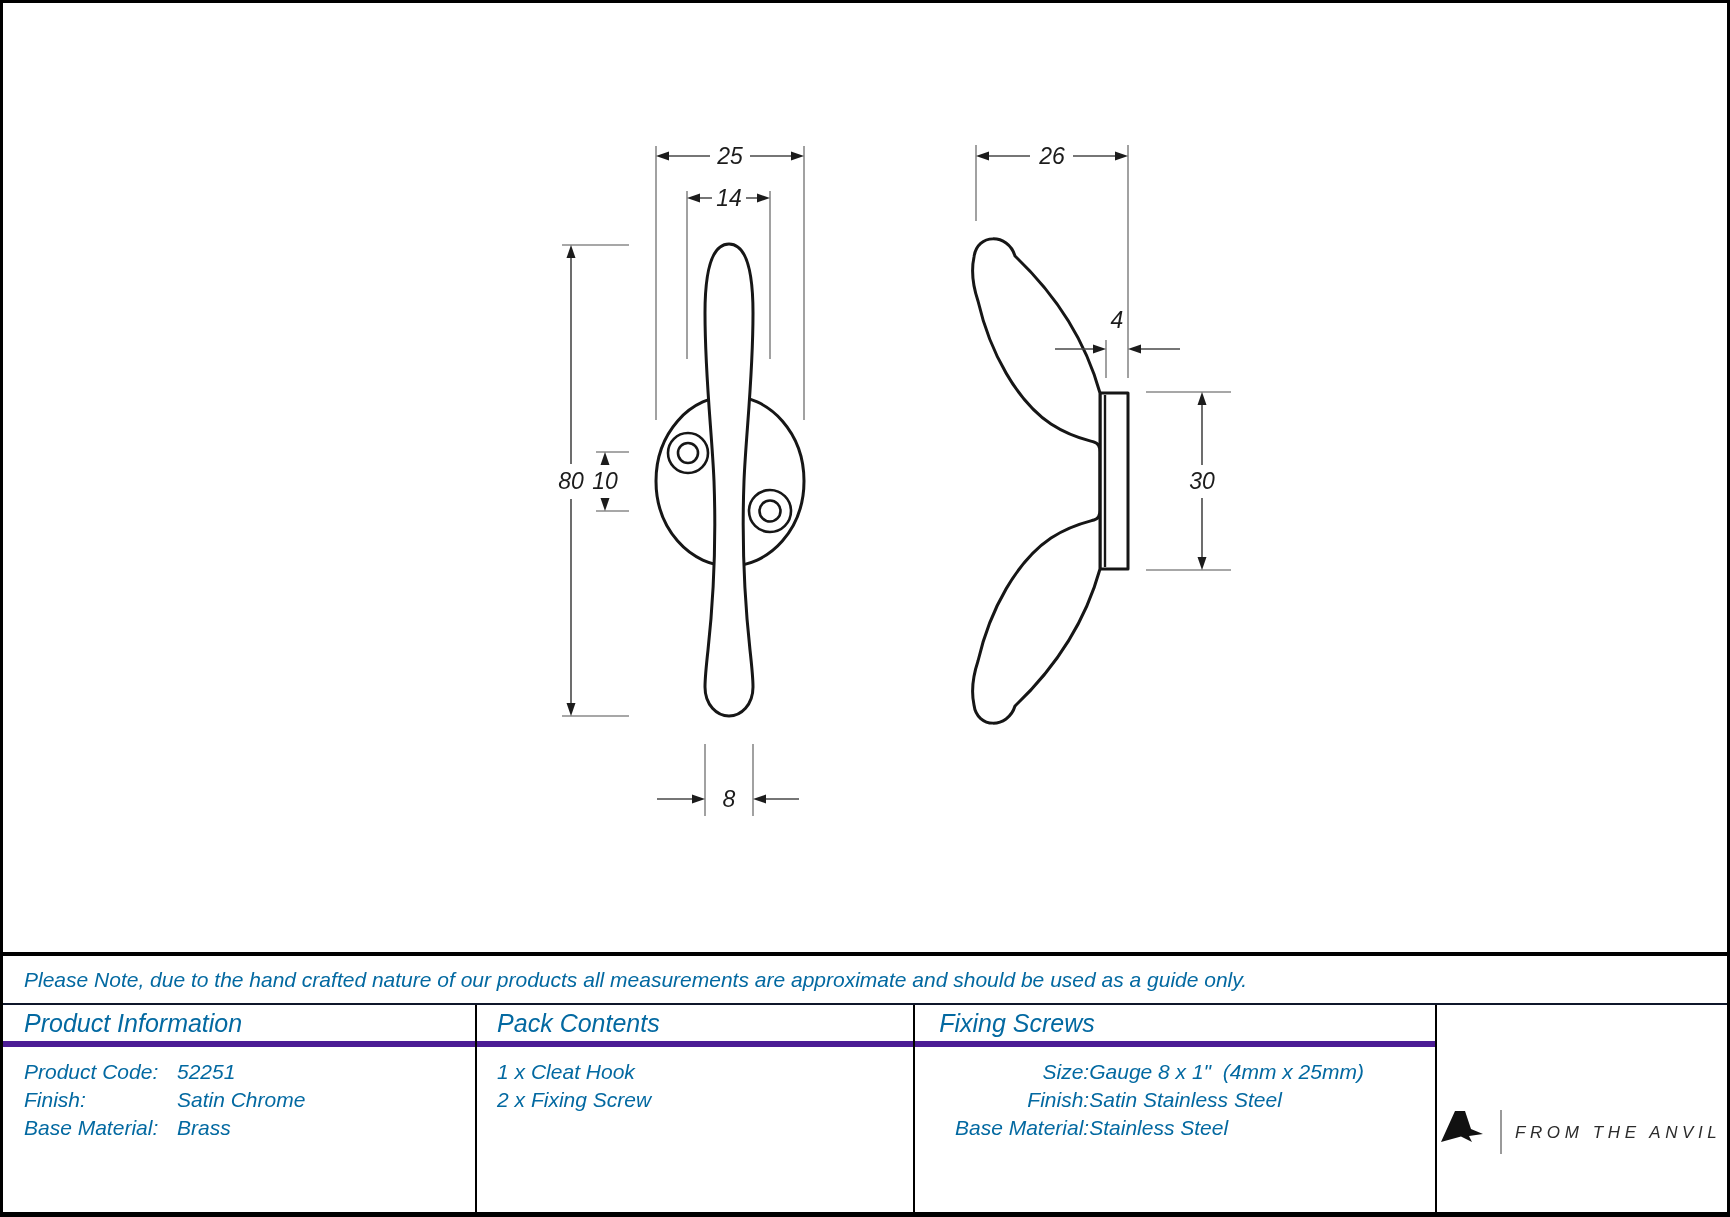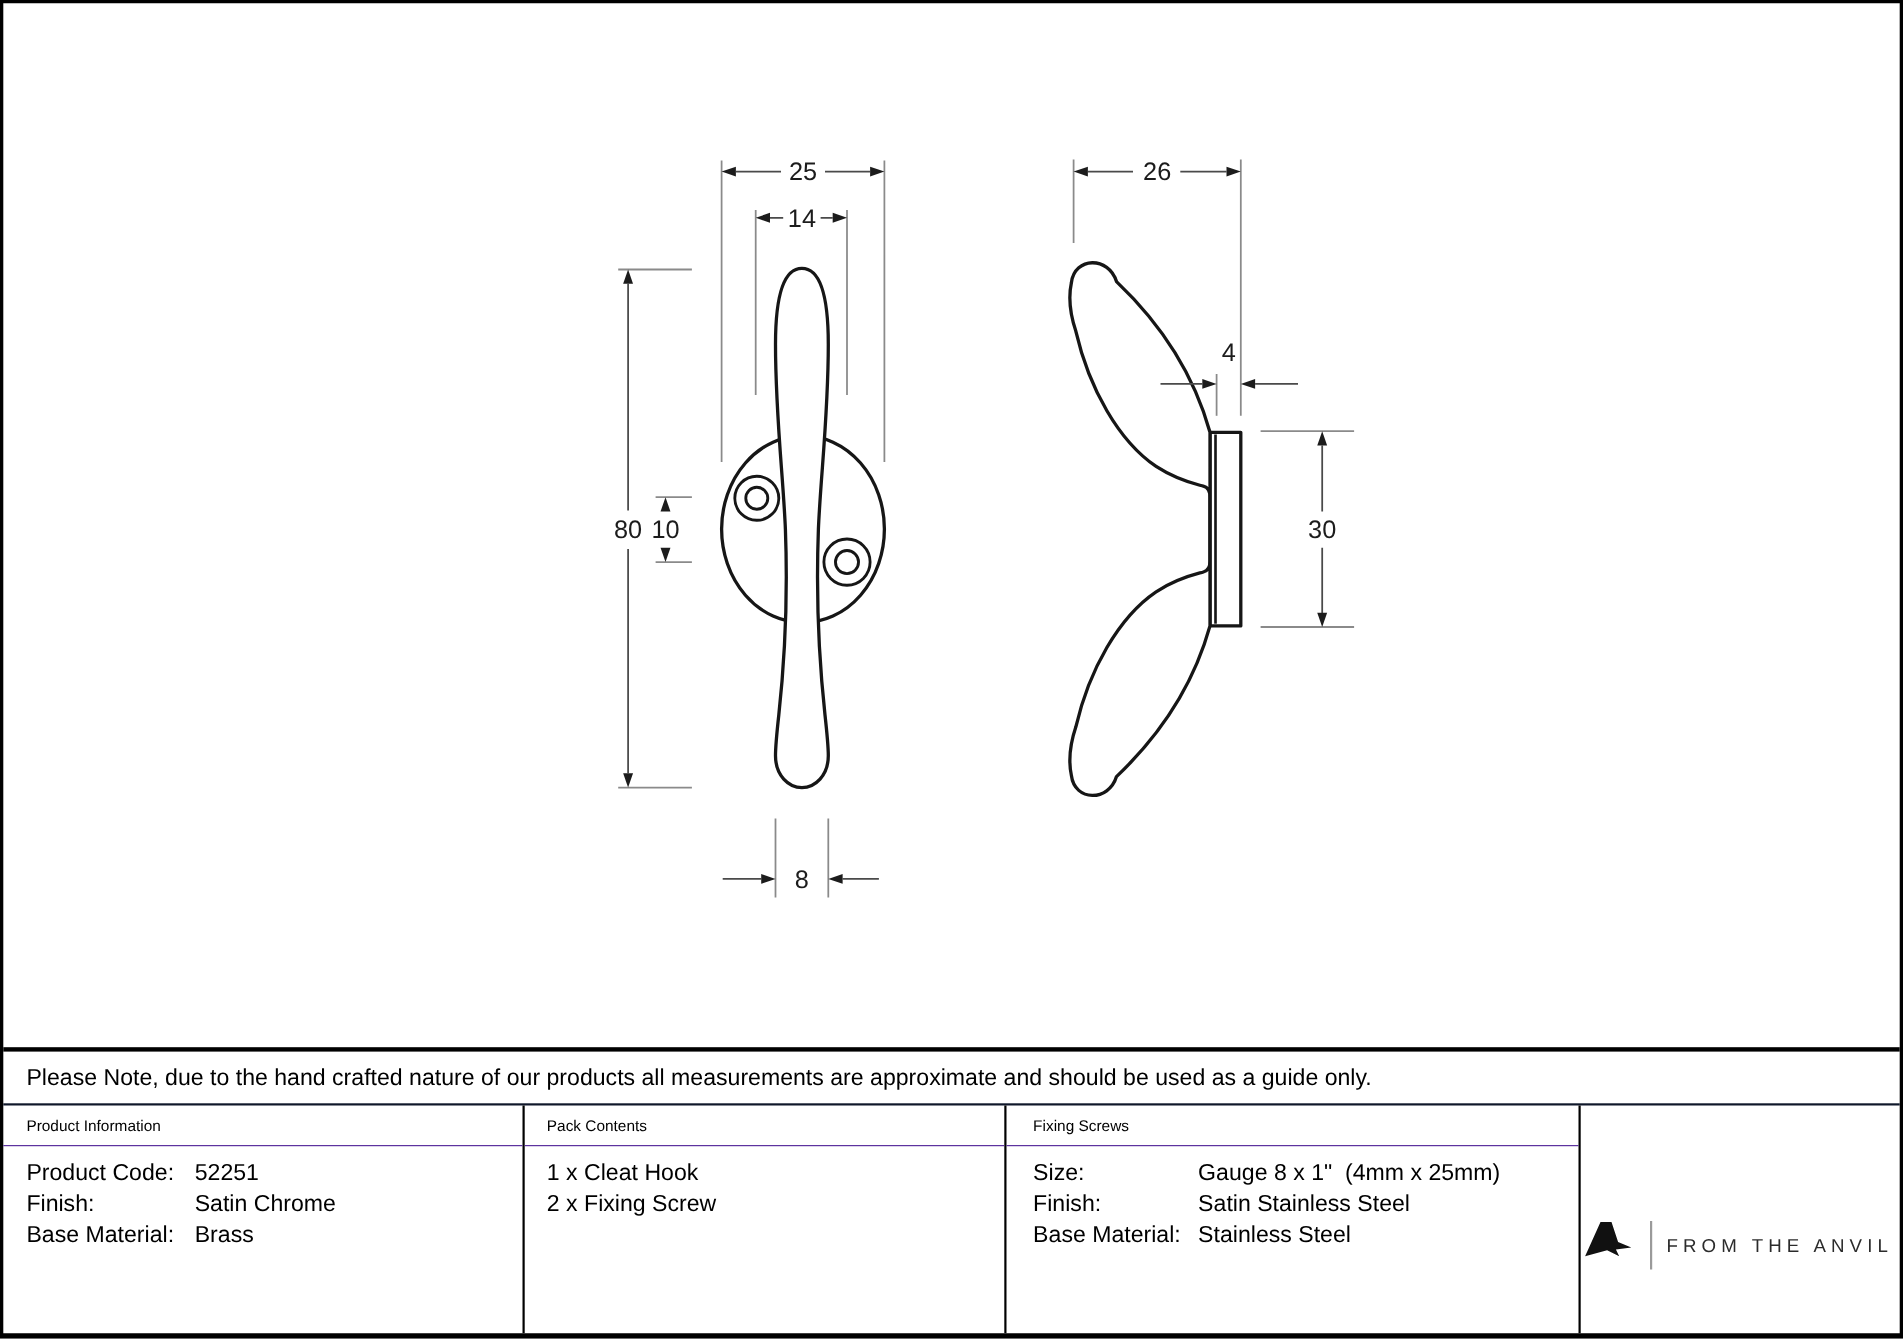--- a/index.html
+++ b/index.html
@@ -1,38 +1,38 @@
 <!DOCTYPE html>
 <html><head>
 <meta charset="utf-8">
 <style>
   html,body{margin:0;padding:0;background:#fff;}
   .page{
     position:relative;width:1730px;height:1217px;box-sizing:border-box;
     border:3px solid #000;border-bottom-width:5px;
-    font-family:"Liberation Sans","DejaVu Sans",sans-serif;color:#000000;
-    display:flex;flex-direction:column;background:#fff;
+    font-family:"Liberation Sans","DejaVu Sans",sans-serif;color:#0369a1;
+    display:flex;flex-direction:column;background:#fff;font-style:italic;
   }
   .drawing{height:949px;flex:none;border-bottom:4px solid #000;position:relative;overflow:hidden;}
   svg.draw{display:block;}
   .part{fill:#fff;stroke:#161616;stroke-width:3;stroke-linejoin:round;stroke-linecap:round;}
   .hole{fill:#fff;stroke:#161616;stroke-width:2.6;}
   .ext{stroke:#8a8a8a;stroke-width:1.6;fill:none;}
   .dim{stroke:#4a4a4a;stroke-width:1.6;fill:none;}
   .ah{fill:#1c1c1c;stroke:none;}
   .dimtext{font-size:23px;fill:#1c1c1c;text-anchor:middle;font-family:"Liberation Sans","DejaVu Sans",sans-serif;}
   .note{height:47px;flex:none;border-bottom:2px solid #0f172a;display:flex;align-items:center;
         padding-left:21px;font-size:21px;}
   .cols{flex:1;display:flex;min-height:0;}
   .col{box-sizing:border-box;display:flex;flex-direction:column;}
   .col1{width:487px;border-right:2px solid #000;}
   .col2{width:450px;border-right:2px solid #000;}
-  .col3{width:536px;border-right:2px solid #000;}
+  .col3{width:536px;border-right:2px solid #000;text-align:right;}
   .col4{flex:1;display:flex;align-items:center;justify-content:center;margin-top:47px;}
-  .col-header{height:36px;flex:none;border-bottom:1px solid #4c1d95;display:flex;align-items:center;font-size:14px;}
+  .col-header{height:36px;flex:none;border-bottom:6px solid #4c1d95;display:flex;align-items:center;font-size:25px;}
   .col1 .col-header,.col1 .col-body{padding-left:21px;}
   .col2 .col-header,.col2 .col-body{padding-left:20px;}
   .col3 .col-header,.col3 .col-body{padding-left:24px;}
   .col-body{padding-top:11px;font-size:21px;}
   .trow{display:flex;height:28px;align-items:center;}
   .tlabel{width:153px;flex:none;}
   .col3 .tlabel{width:150px;}
   .tvalue{white-space:pre-wrap;}
   .wordmark{font-size:17px;letter-spacing:4.6px;fill:#2b2b2b;
             font-family:"Liberation Sans","DejaVu Sans",sans-serif;}

